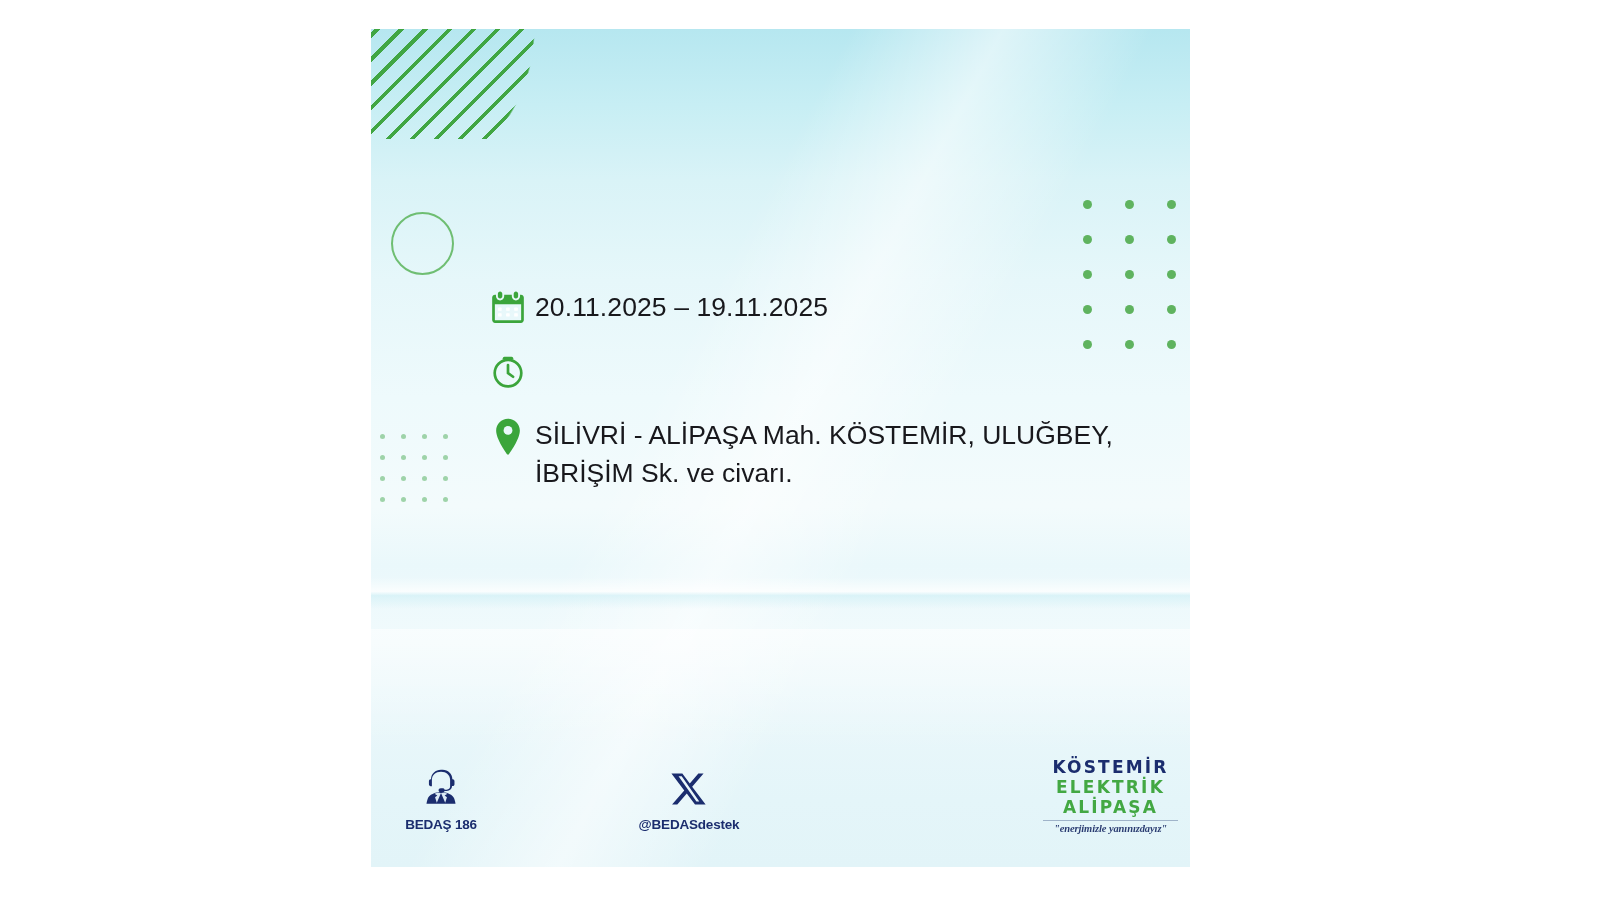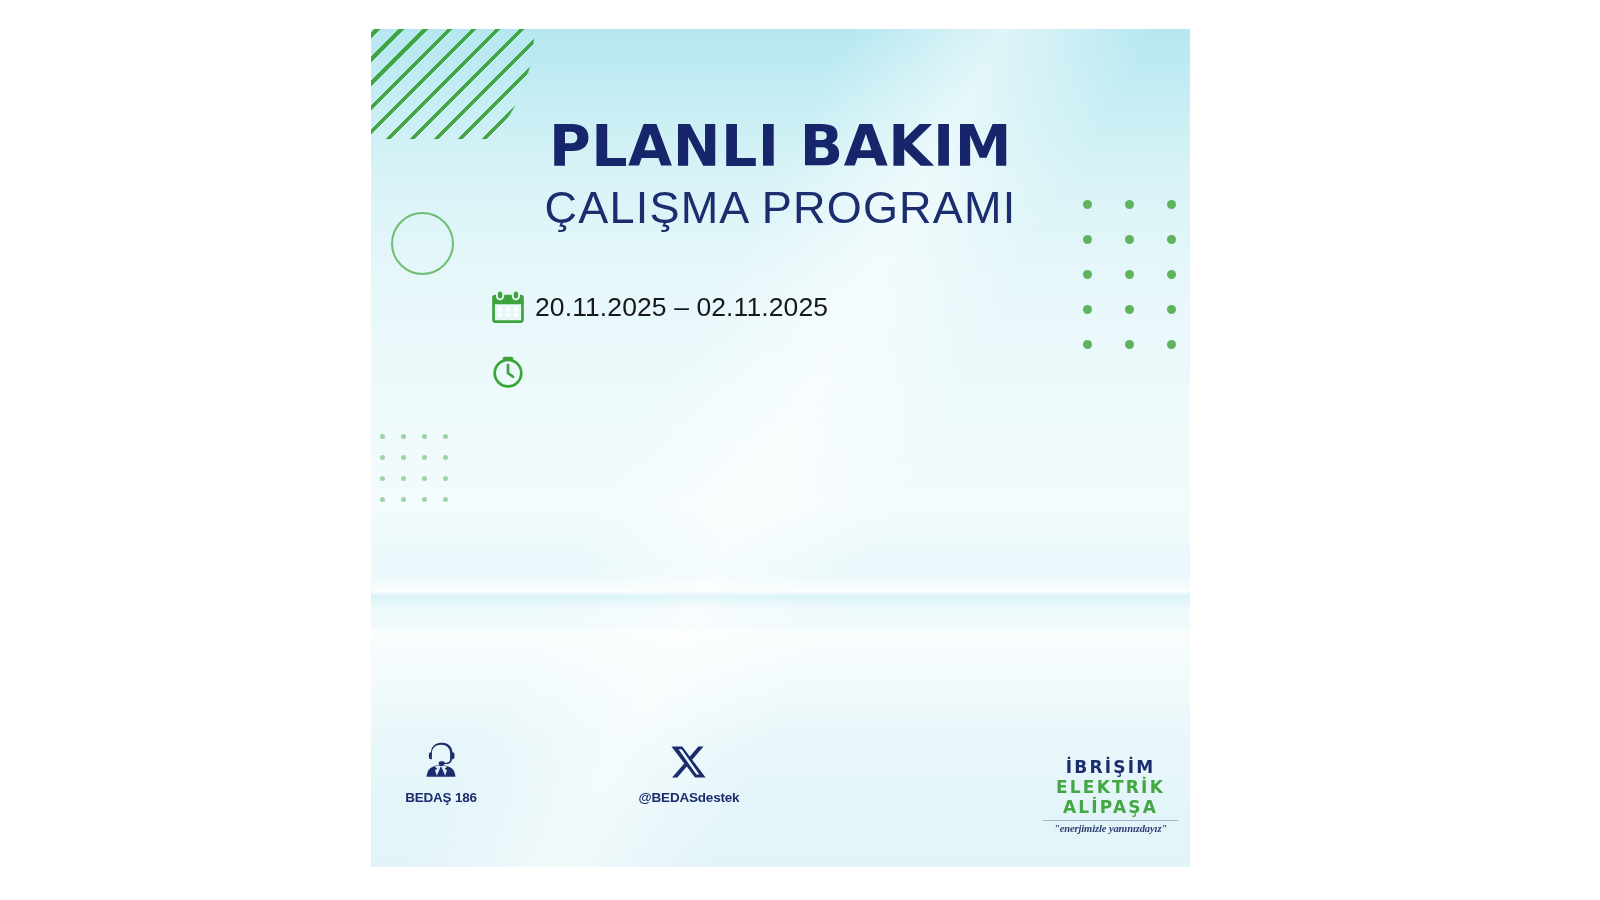--- a/index.html
+++ b/index.html
@@ -108,21 +108,21 @@
   .row .txt {
     font-family: "Liberation Sans", sans-serif;
     font-size: 26.5px;
     color: #18181c;
     line-height: 1.42;
     padding-top: 2px;
   }
   #row-date .txt { letter-spacing: .1px; }
 
   
-  .footer-icons { position: absolute; left: 14px; top: 708px; width: 360px; display: flex; justify-content: space-between; }
+  .footer-icons { position: absolute; left: 14px; top: 735px; width: 360px; display: flex; justify-content: space-between; }
   .fitem { width: 112px; text-align: center; }
   .fitem .glyph { height: 44px; display:flex; align-items:flex-end; justify-content:center; }
   .fitem .lbl {
     margin-top: 9px;
     font-family: "Liberation Sans", sans-serif;
     font-weight: 700;
     font-size: 13.5px;
     color: #1b2d6e;
     letter-spacing: -.2px;
   }
@@ -189,54 +189,59 @@
     <i></i>
       <i></i>
       <i></i>
       <i></i>
       <i></i>
       <i></i>
       <i></i>
       <i></i>
   </div>
 
-  <div class="titles">
-    <div id="title-main">PLANLI BAKIM</div>
-    <div id="title-sub">ÇALIŞMA PROGRAMI</div>
-  </div>
 
   <div class="details">
 
     <div class="row" id="row-date">
       <span class="ico">
         <svg width="38" height="38" viewBox="0 0 24 24" fill="#3ba53b">
           <path d="M7 1.5c-.8 0-1.4.7-1.4 1.5v1.6c0 .8.6 1.4 1.4 1.4s1.4-.6 1.4-1.4V3c0-.8-.6-1.5-1.4-1.5zm10 0c-.8 0-1.4.7-1.4 1.5v1.6c0 .8.6 1.4 1.4 1.4s1.4-.6 1.4-1.4V3c0-.8-.6-1.5-1.4-1.5z"></path>
           <path d="M20.2 3.6h-.6v1c0 1.4-1.2 2.6-2.6 2.6s-2.6-1.2-2.6-2.6v-1H9.6v1c0 1.4-1.2 2.6-2.6 2.6S4.4 6 4.4 4.6v-1h-.6C2.8 3.6 2 4.4 2 5.4v14.2c0 1 .8 1.8 1.8 1.8h16.4c1 0 1.8-.8 1.8-1.8V5.4c0-1-.8-1.8-1.8-1.8zm.1 15.9c0 .1-.1.2-.2.2H3.9c-.1 0-.2-.1-.2-.2v-9.9h16.6v9.9z"></path>
           <rect x="5.7" y="11.7" width="2.3" height="2.1" rx=".4" fill="#fff"></rect>
           <rect x="10.8" y="11.7" width="2.3" height="2.1" rx=".4" fill="#fff"></rect>
           <rect x="15.9" y="11.7" width="2.3" height="2.1" rx=".4" fill="#fff"></rect>
           <rect x="5.7" y="15.3" width="2.3" height="2.1" rx=".4" fill="#fff"></rect>
           <rect x="10.8" y="15.3" width="2.3" height="2.1" rx=".4" fill="#fff"></rect>
           <rect x="15.9" y="15.3" width="2.3" height="2.1" rx=".4" fill="#fff"></rect>
         </svg>
       </span>
-      <span class="txt">20.11.2025 – 02.11.2025</span>
+      <span class="txt">20.11.2025 – 19.11.2025</span>
     </div>
 
     <div class="row" id="row-time">
       <span class="ico">
         <svg width="38" height="38" viewBox="0 0 24 24" fill="none" stroke="#3ba53b" stroke-width="1.7">
           <circle cx="12" cy="12.7" r="8.4"></circle>
           <path d="M12 7.6v5.1l3.2 2.3" stroke-linecap="round"></path>
           <path d="M9.7 3.3h4.6" stroke-linecap="round" stroke-width="2"></path>
         </svg>
       </span>
     </div>
 
 
+    <div class="row" id="row-loc">
+      <span class="ico">
+        <svg width="36" height="40" viewBox="0 0 24 28" fill="#3ba53b">
+          <path d="M12 1.2C7.4 1.2 3.7 4.9 3.7 9.5c0 6.3 7.4 16.2 7.7 16.6.3.4.9.4 1.2 0 .3-.4 7.7-10.3 7.7-16.6 0-4.6-3.7-8.3-8.3-8.3z"></path>
+          <circle cx="12" cy="9.4" r="3.1" fill="#eaf8fb"></circle>
+        </svg>
+      </span>
+      <span class="txt">SİLİVRİ - ALİPAŞA Mah. KÖSTEMİR, ULUĞBEY, İBRİŞİM Sk. ve civarı.</span>
+    </div>
 
   </div>
 
   <div class="footer-icons">
 
     <div class="fitem">
       <span class="glyph">
         <svg width="42" height="42" viewBox="0 0 24 24" fill="#1b2d6e">
           <path d="M12 2.2c-3.2 0-5.6 2.3-5.7 5.3h-.2c-.6 0-1 .5-1 1.1v1.8c0 .6.4 1.1 1 1.1h.7V7.9C6.8 5.3 9 3.3 12 3.3s5.2 2 5.2 4.6v3.8c0 1.1-.8 1.7-1.9 1.8h-1.2c-.2-.5-.7-.8-1.3-.8h-.9c-.8 0-1.3.5-1.3 1.2s.6 1.2 1.3 1.2h.9c.6 0 1.1-.3 1.3-.8h1.2c1.7 0 3-1.2 3-2.8h.4c.6 0 1-.5 1-1.1V8.6c0-.6-.4-1.1-1-1.1h-.2c-.1-3-2.5-5.3-5.5-5.3z"></path>
           <path d="M12 14.9c-3.4 0-6.8 1.6-7.6 3.8-.4 1.1-.6 2-.7 2.9h16.6c-.1-.9-.3-1.8-.7-2.9-.8-2.2-4.2-3.8-7.6-3.8z"></path>
@@ -252,19 +257,19 @@
         <svg width="38" height="38" viewBox="0 0 24 24" fill="#1b2d6e">
           <path d="M17.9 2.2h3.3l-7.2 8.3 8.5 11.3h-6.7l-5.2-6.9-6 6.9H1.3l7.7-8.9L.9 2.2h6.9l4.7 6.3 5.4-6.3zm-1.2 17.7h1.8L7.4 4H5.4l11.3 15.9z"></path>
         </svg>
       </span>
       <div class="lbl">@BEDASdestek</div>
     </div>
 
   </div>
 
   <div class="brand">
-    <div id="brand-1">İBRİŞİM</div>
+    <div id="brand-1">KÖSTEMİR</div>
     <div id="brand-2">ELEKTRİK</div>
     <div id="brand-3">ALİPAŞA</div>
     <div id="brand-tagline">"enerjimizle yanınızdayız"</div>
   </div>
 
 </div>
 
 </body></html>

